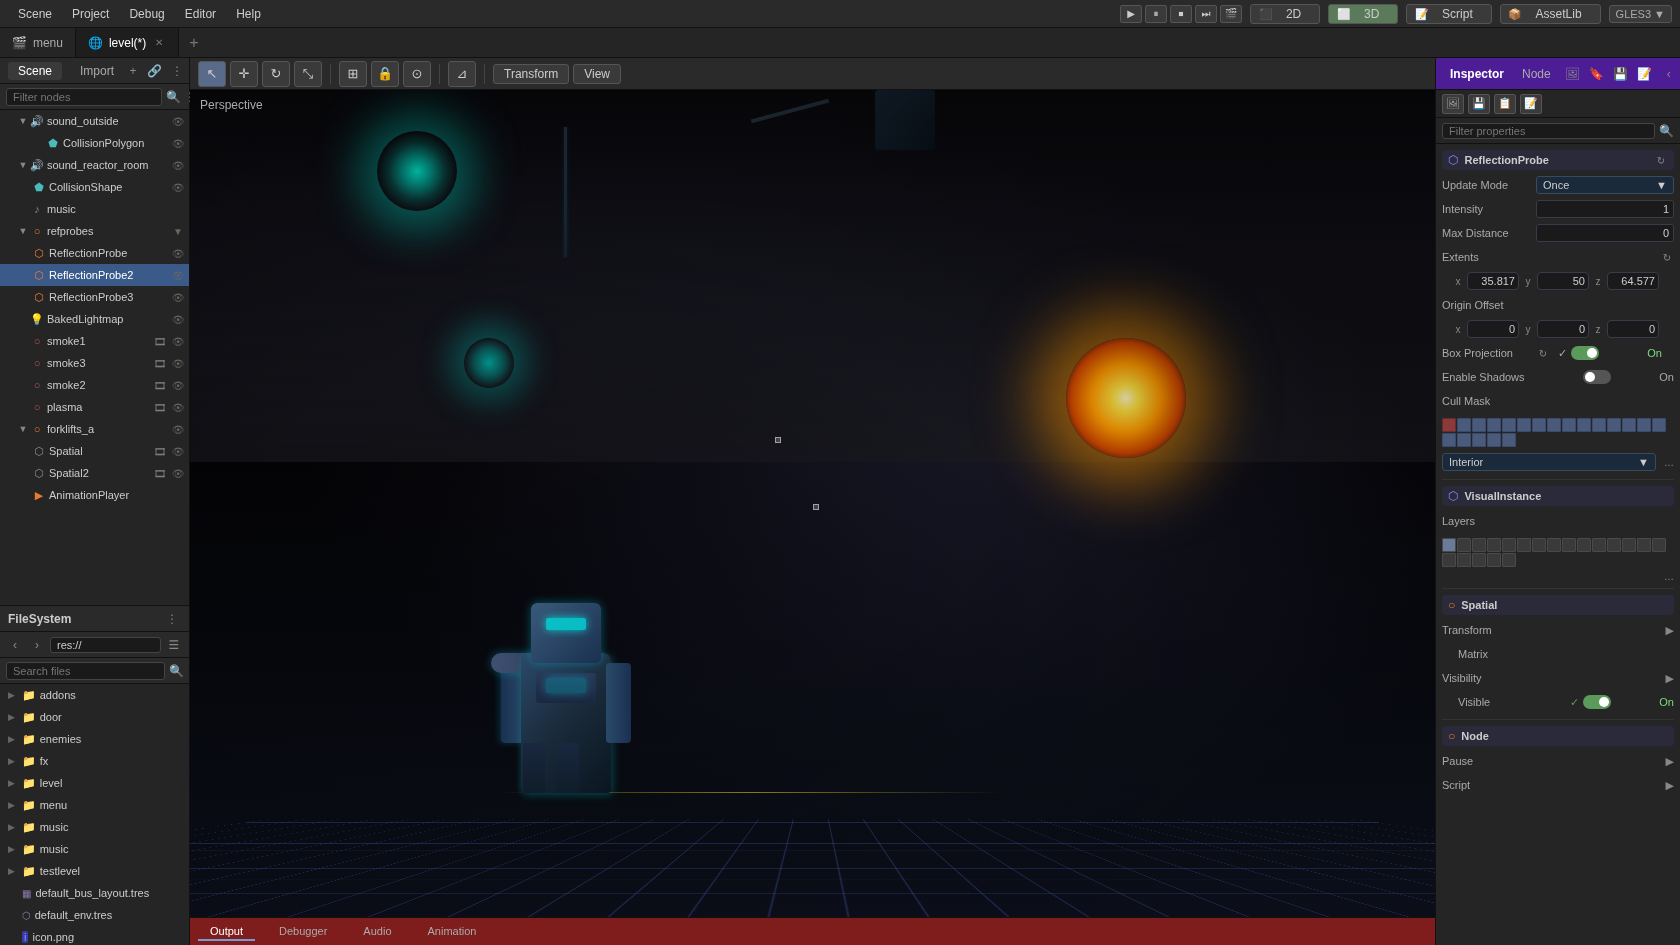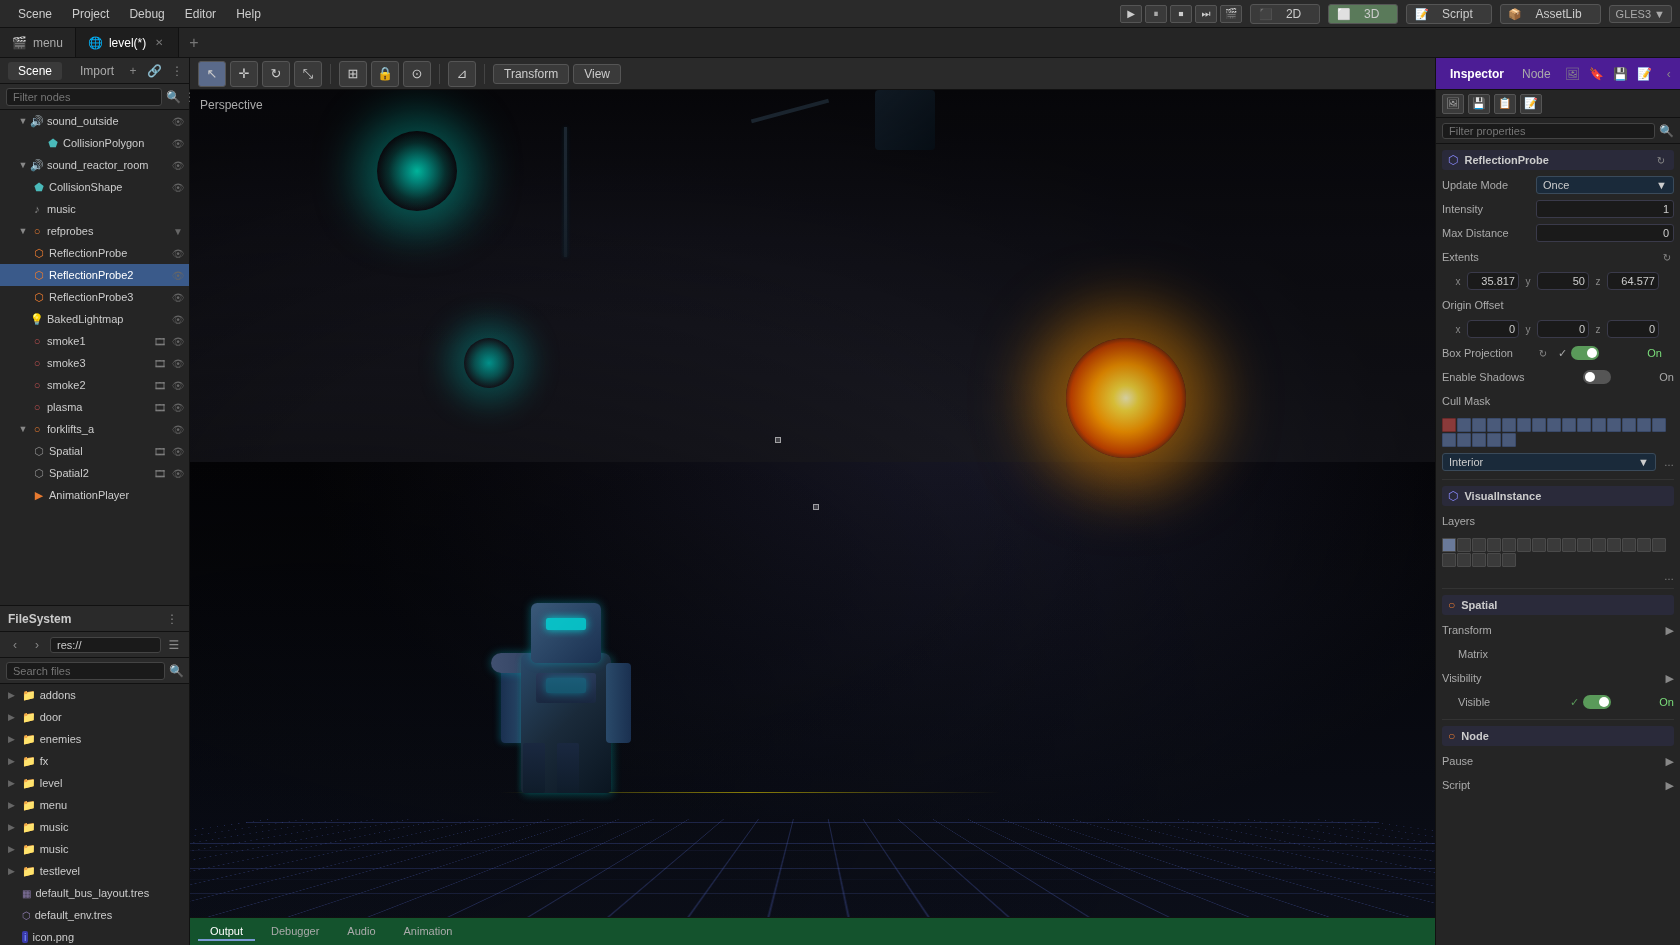--- a/index.html
+++ b/index.html
@@ -483,25 +483,25 @@
       height: 20px;
       background: linear-gradient(90deg, #405070, #304060);
       border-radius: 10px;
       box-shadow: 0 0 10px rgba(0,180,200,0.4);
     }
 
     
     .bottom-bar {
       display: flex;
       align-items: center;
-      background: #14532d;
+      background: #7f1d1d;
       height: 28px;
       border-top: 1px solid #111;
       padding: 0 8px;
-      gap: 4px;
+      gap: 12px;
       flex-shrink: 0;
     }
     .bottom-tab {
       padding: 2px 12px;
       font-size: 11px;
       color: #aaa;
       cursor: pointer;
       border-bottom: 2px solid transparent;
     }
     .bottom-tab.active { color: #fff; border-bottom-color: #7a9ad4; }

